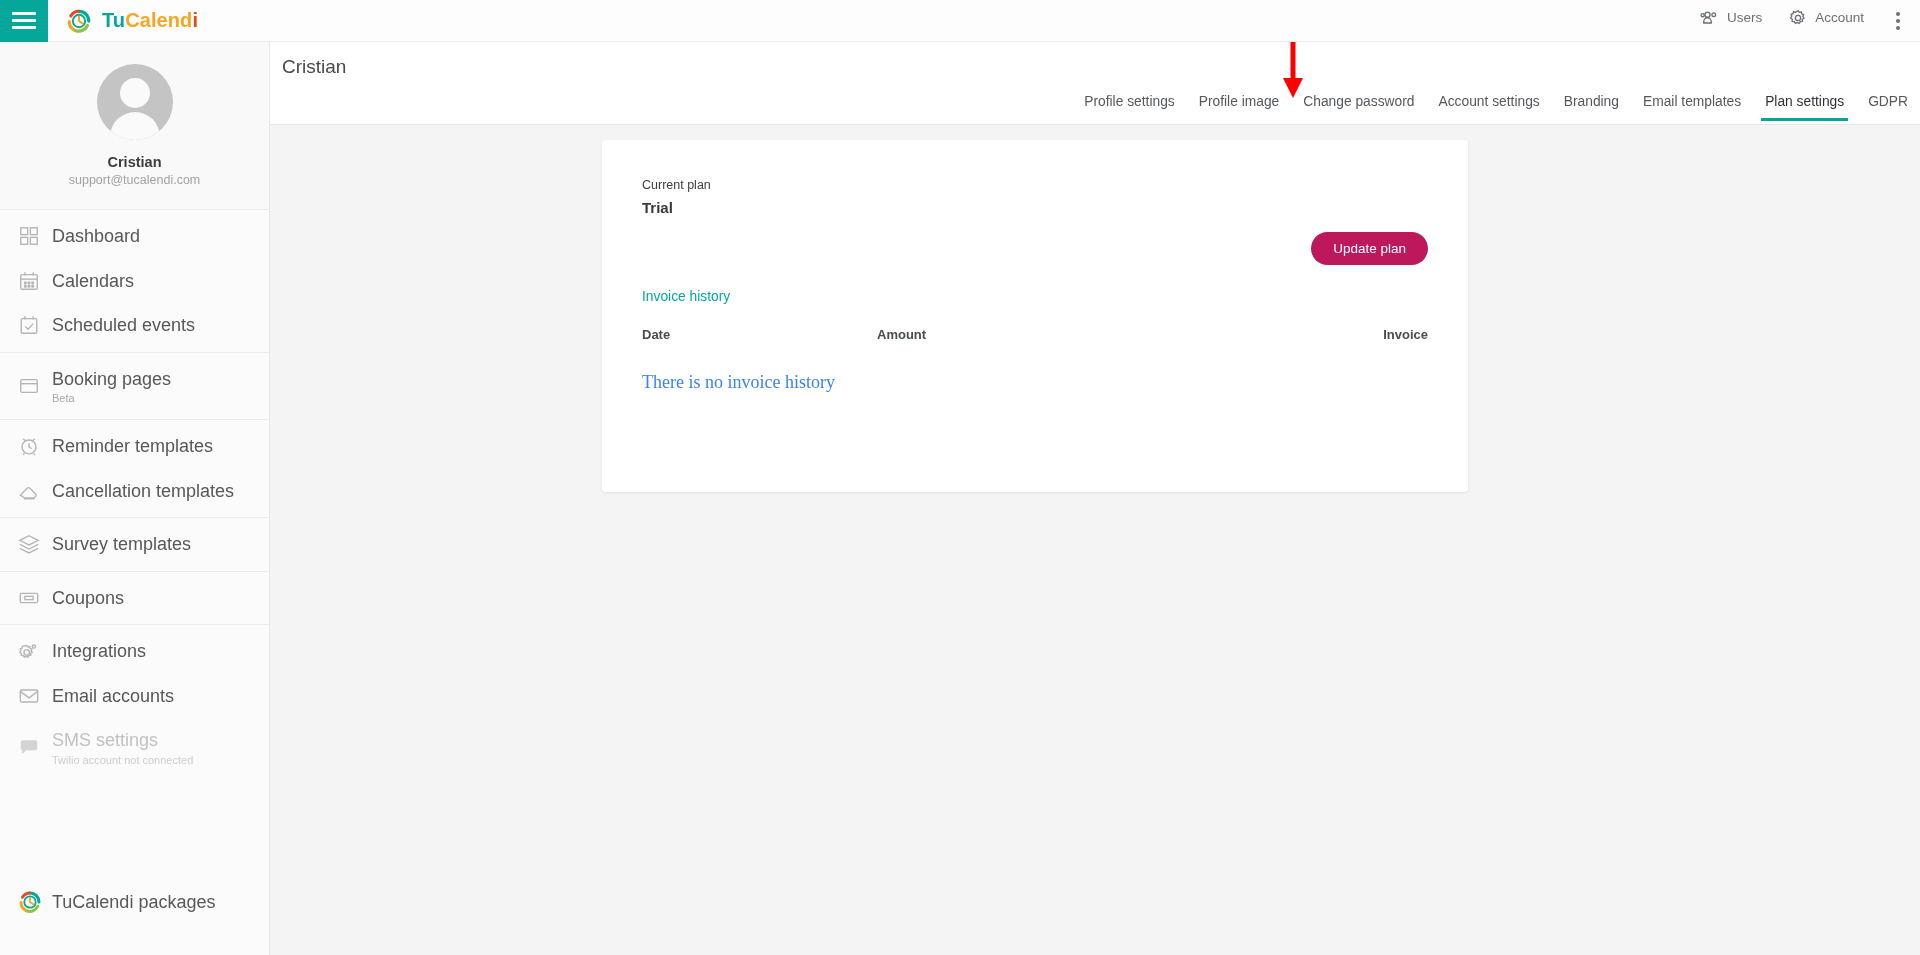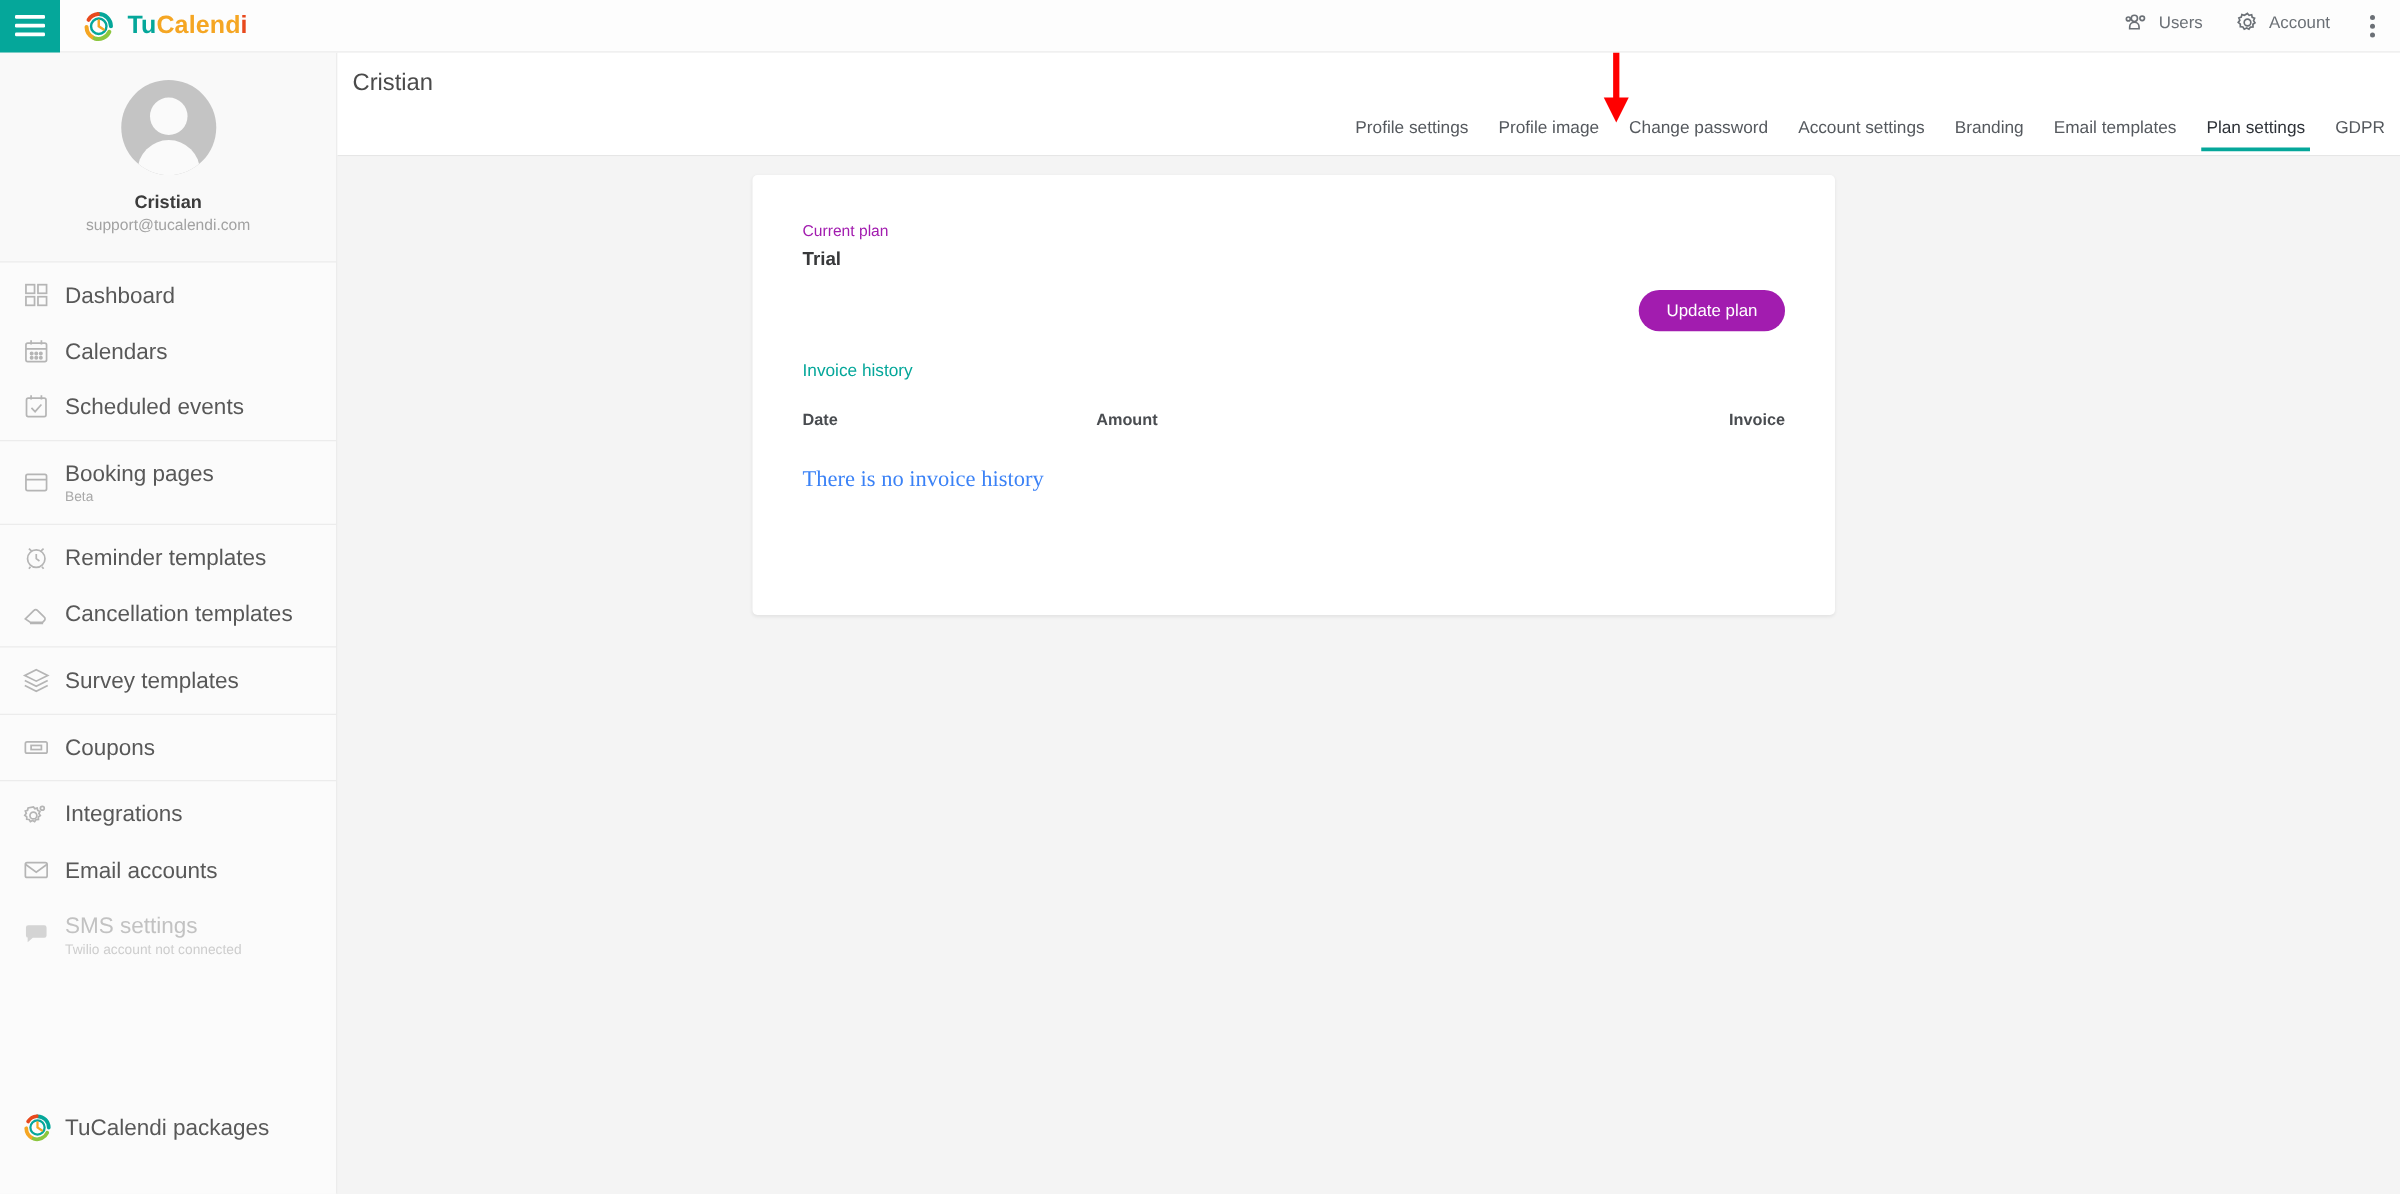--- a/index.html
+++ b/index.html
@@ -140,26 +140,26 @@
   .content-area { position: relative; padding-top: 38px; }
   .card {
     position: absolute; left: 332px; top: 15px;
     width: 866px; height: 352px;
     background: #ffffff; border-radius: 4px;
     box-shadow: 0 1px 3px rgba(0,0,0,.07);
     padding: 38px 40px 0;
   }
   .plan-row { display: flex; }
   .plan-col { width: 430px; }
-  .field-label { font-size: 12.5px; color: #a21caf; margin-bottom: 7px; }
+  .field-label { font-size: 12.5px; color: #404040; margin-bottom: 7px; }
   .field-value { font-size: 15px; font-weight: bold; color: #38393b; }
 
   .btn-row { display: flex; justify-content: flex-end; margin-top: 16px; }
   .btn-primary {
-    background: #a21caf; color: #ffffff;
+    background: #be185d; color: #ffffff;
     border: none; border-radius: 18px;
     padding: 9px 22px; font-size: 13.5px;
     font-family: "Liberation Sans", sans-serif;
     cursor: pointer;
   }
 
   .section-link {
     color: #05a79a; font-size: 13.8px;
     margin-top: 24px; cursor: pointer; display: inline-block;
   }

